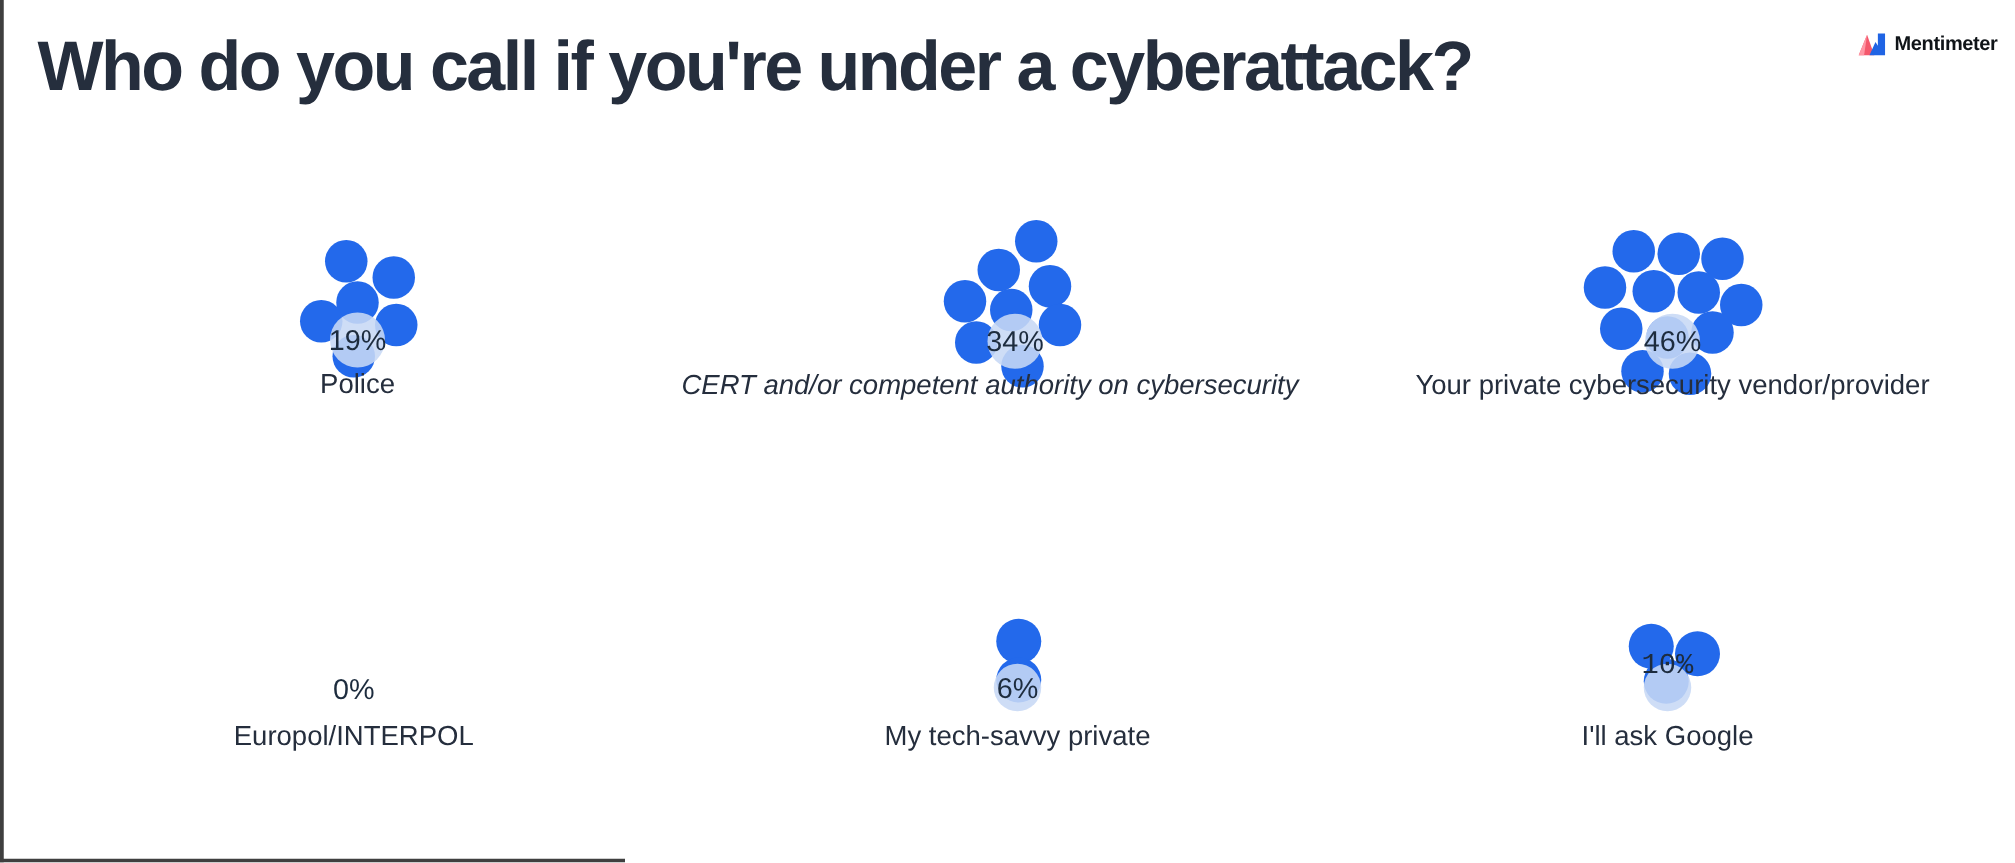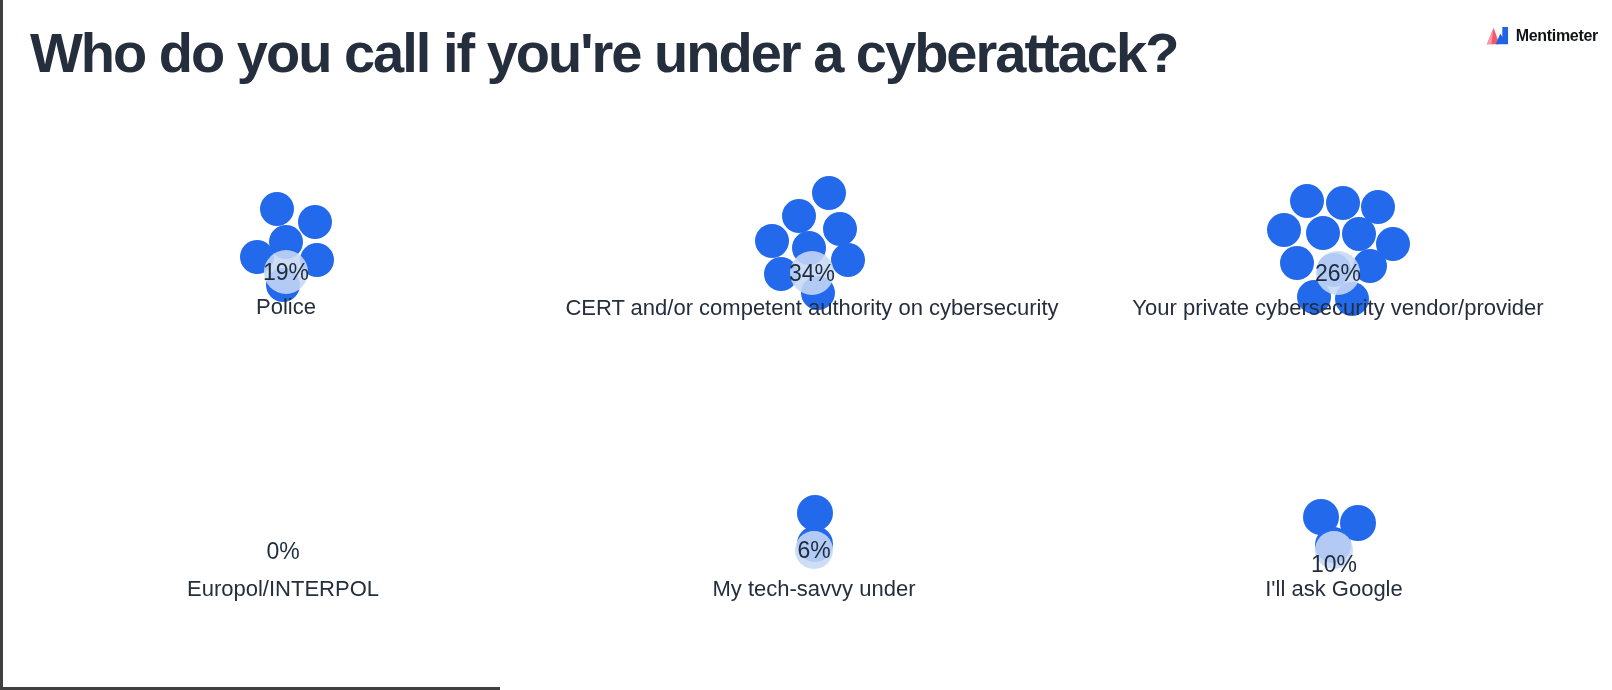--- a/index.html
+++ b/index.html
@@ -109,56 +109,56 @@
         <div class="dot" style="left: 812px; top: 176px; height: 34px; width: 34px; background: rgb(35, 105, 235);"></div>
         <div class="dot" style="left: 782px; top: 199px; height: 34px; width: 34px; background: rgb(35, 105, 235);"></div>
         <div class="dot" style="left: 823px; top: 212px; height: 34px; width: 34px; background: rgb(35, 105, 235);"></div>
         <div class="dot" style="left: 755px; top: 224px; height: 34px; width: 34px; background: rgb(35, 105, 235);"></div>
         <div class="dot" style="left: 792px; top: 231px; height: 34px; width: 34px; background: rgb(35, 105, 235);"></div>
         <div class="dot" style="left: 831px; top: 243px; height: 34px; width: 34px; background: rgb(35, 105, 235);"></div>
         <div class="dot" style="left: 764px; top: 257px; height: 34px; width: 34px; background: rgb(35, 105, 235);"></div>
         <div class="dot" style="left: 801px; top: 276px; height: 34px; width: 34px; background: rgb(35, 105, 235);"></div>
         <div class="bubble" style="left: 790px; top: 251px; height: 44px; width: 44px; background: rgb(199, 216, 245);"></div>
         <div class="pct" style="left: 752px; top: 260px;">34%</div>
-        <div class="opt-label" style="left: 502px; top: 295px;">CERT and/or competent authority on cybersecurity</div>
+        <div class="opt-label" style="left: 482px; top: 295px; font-style: italic;">CERT and/or competent authority on cybersecurity</div>
       </div>
       <div class="cluster">
         <div class="dot" style="left: 1290px; top: 184px; height: 34px; width: 34px; background: rgb(35, 105, 235);"></div>
         <div class="dot" style="left: 1326px; top: 186px; height: 34px; width: 34px; background: rgb(35, 105, 235);"></div>
         <div class="dot" style="left: 1361px; top: 190px; height: 34px; width: 34px; background: rgb(35, 105, 235);"></div>
         <div class="dot" style="left: 1267px; top: 213px; height: 34px; width: 34px; background: rgb(35, 105, 235);"></div>
         <div class="dot" style="left: 1306px; top: 216px; height: 34px; width: 34px; background: rgb(35, 105, 235);"></div>
         <div class="dot" style="left: 1342px; top: 217px; height: 34px; width: 34px; background: rgb(35, 105, 235);"></div>
         <div class="dot" style="left: 1376px; top: 227px; height: 34px; width: 34px; background: rgb(35, 105, 235);"></div>
         <div class="dot" style="left: 1280px; top: 246px; height: 34px; width: 34px; background: rgb(35, 105, 235);"></div>
         <div class="dot" style="left: 1353px; top: 249px; height: 34px; width: 34px; background: rgb(35, 105, 235);"></div>
         <div class="dot" style="left: 1317px; top: 253px; height: 34px; width: 34px; background: rgb(35, 105, 235);"></div>
         <div class="dot" style="left: 1297px; top: 280px; height: 34px; width: 34px; background: rgb(35, 105, 235);"></div>
         <div class="dot" style="left: 1335px; top: 282px; height: 34px; width: 34px; background: rgb(35, 105, 235);"></div>
         <div class="bubble" style="left: 1316px; top: 251px; height: 44px; width: 44px; background: rgb(199, 216, 245);"></div>
-        <div class="pct" style="left: 1278px; top: 260px;">26%</div>
+        <div class="pct" style="left: 1278px; top: 260px;">46%</div>
         <div class="opt-label" style="left: 1028px; top: 295px;">Your private cybersecurity vendor/provider</div>
       </div>
       <div class="cluster">
         <div class="pct" style="left: 223px; top: 538px;">0%</div>
         <div class="opt-label" style="left: -27px; top: 576px;">Europol/INTERPOL</div>
       </div>
       <div class="cluster">
         <div class="dot" style="left: 797px; top: 495px; height: 36px; width: 36px; background: rgb(35, 105, 235);"></div>
         <div class="dot" style="left: 797px; top: 526px; height: 36px; width: 36px; background: rgb(35, 105, 235);"></div>
         <div class="bubble" style="left: 795px; top: 531px; height: 38px; width: 38px; background: rgb(199, 216, 245);"></div>
         <div class="pct" style="left: 754px; top: 537px;">6%</div>
-        <div class="opt-label" style="left: 504px; top: 576px;">My tech-savvy under</div>
+        <div class="opt-label" style="left: 504px; top: 576px;">My tech-savvy private</div>
       </div>
       <div class="cluster">
         <div class="dot" style="left: 1303px; top: 499px; height: 36px; width: 36px; background: rgb(35, 105, 235);"></div>
         <div class="dot" style="left: 1340px; top: 505px; height: 36px; width: 36px; background: rgb(35, 105, 235);"></div>
         <div class="dot" style="left: 1315px; top: 527px; height: 36px; width: 36px; background: rgb(35, 105, 235);"></div>
         <div class="bubble" style="left: 1315px; top: 531px; height: 38px; width: 38px; background: rgb(199, 216, 245);"></div>
-        <div class="pct" style="left: 1274px; top: 551px;">10%</div>
+        <div class="pct" style="left: 1274px; top: 519px; font-family: Liberation Mono, monospace;">10%</div>
         <div class="opt-label" style="left: 1024px; top: 576px;">I'll ask Google</div>
       </div>
     </div>
 
   <div class="edge-left"></div>
   <div class="edge-bottom"></div>
 
 </div>
 
 </body></html>

